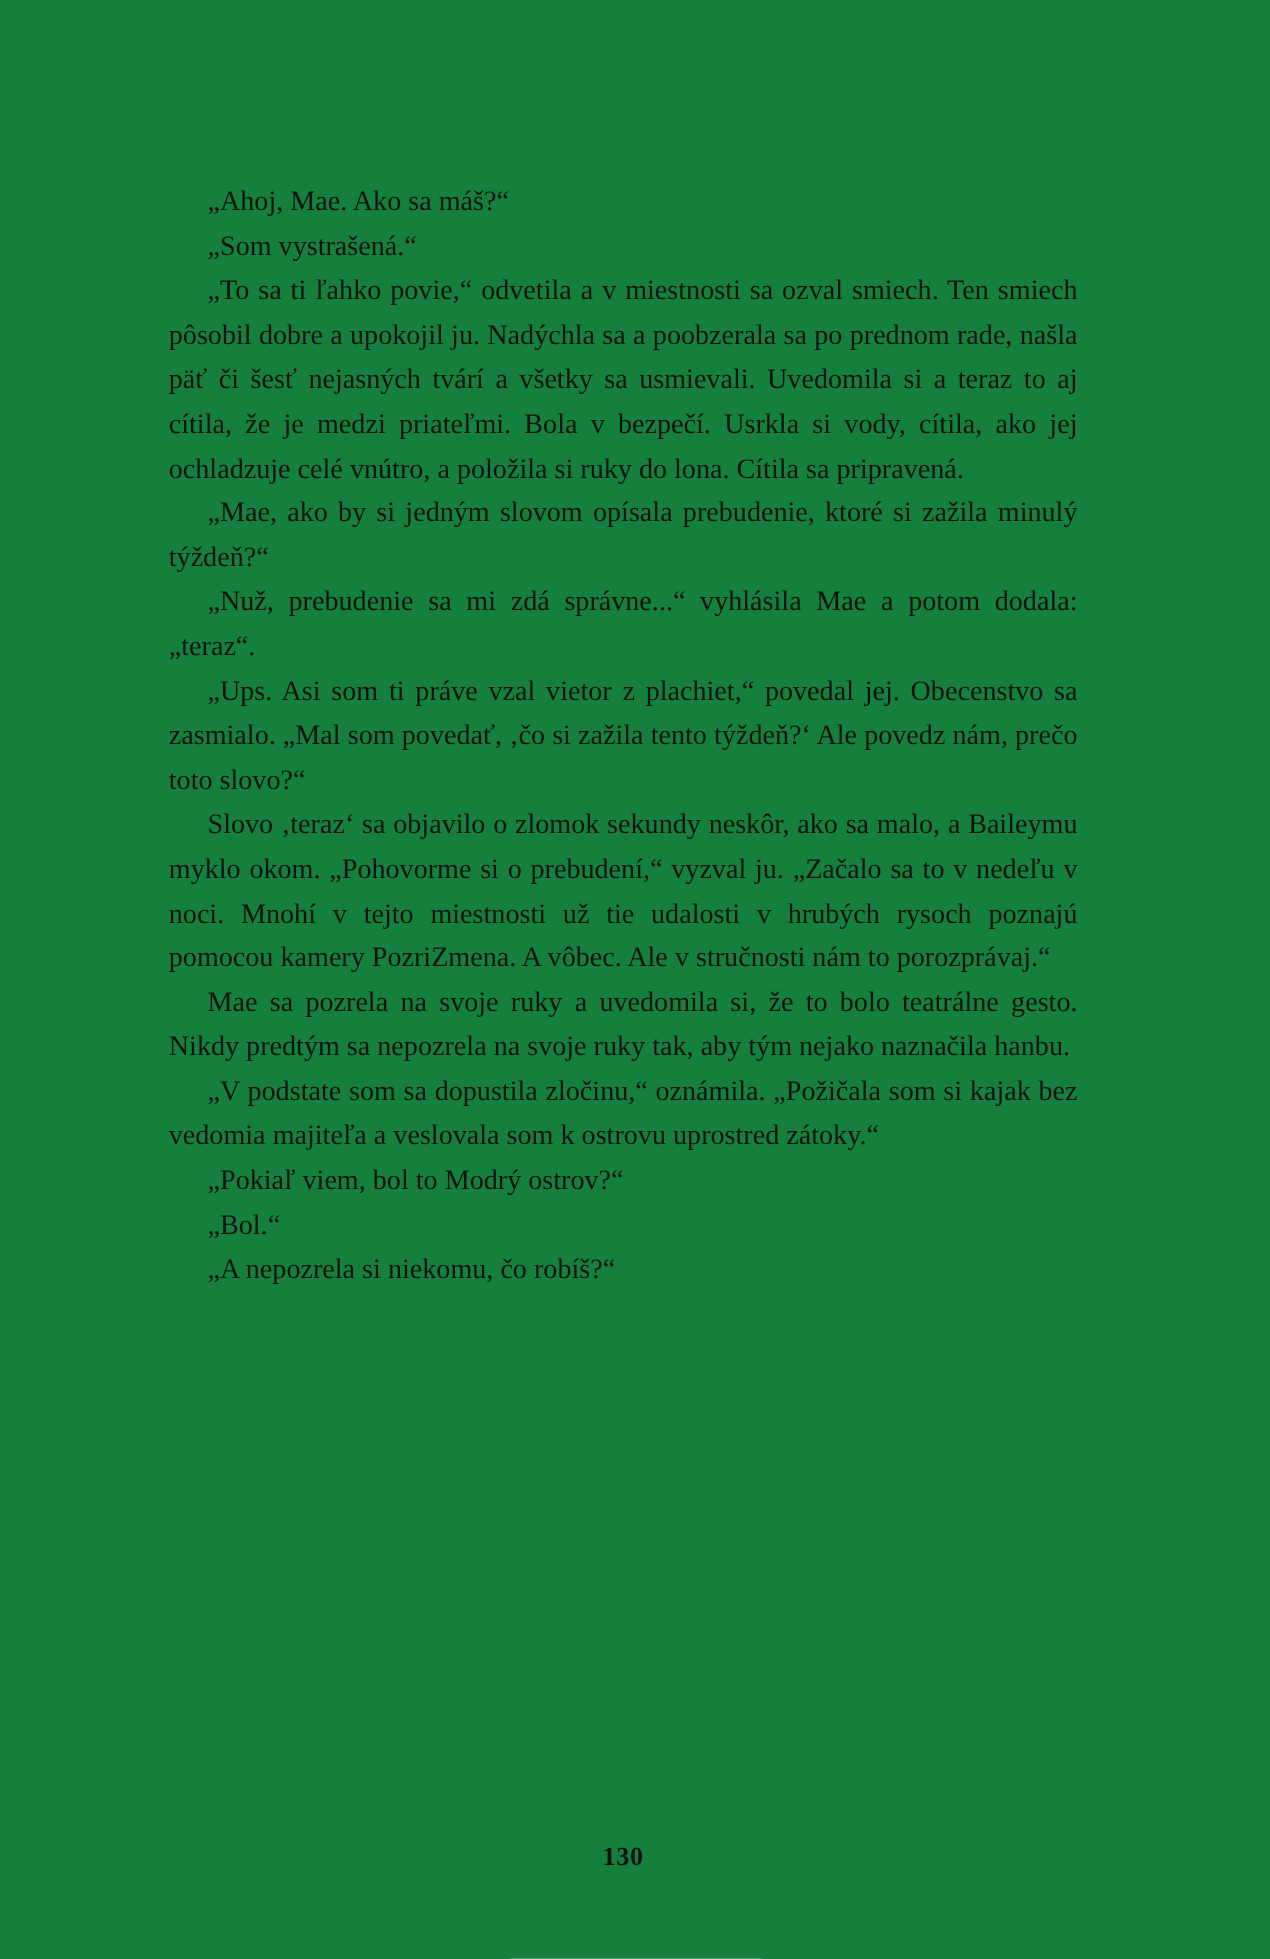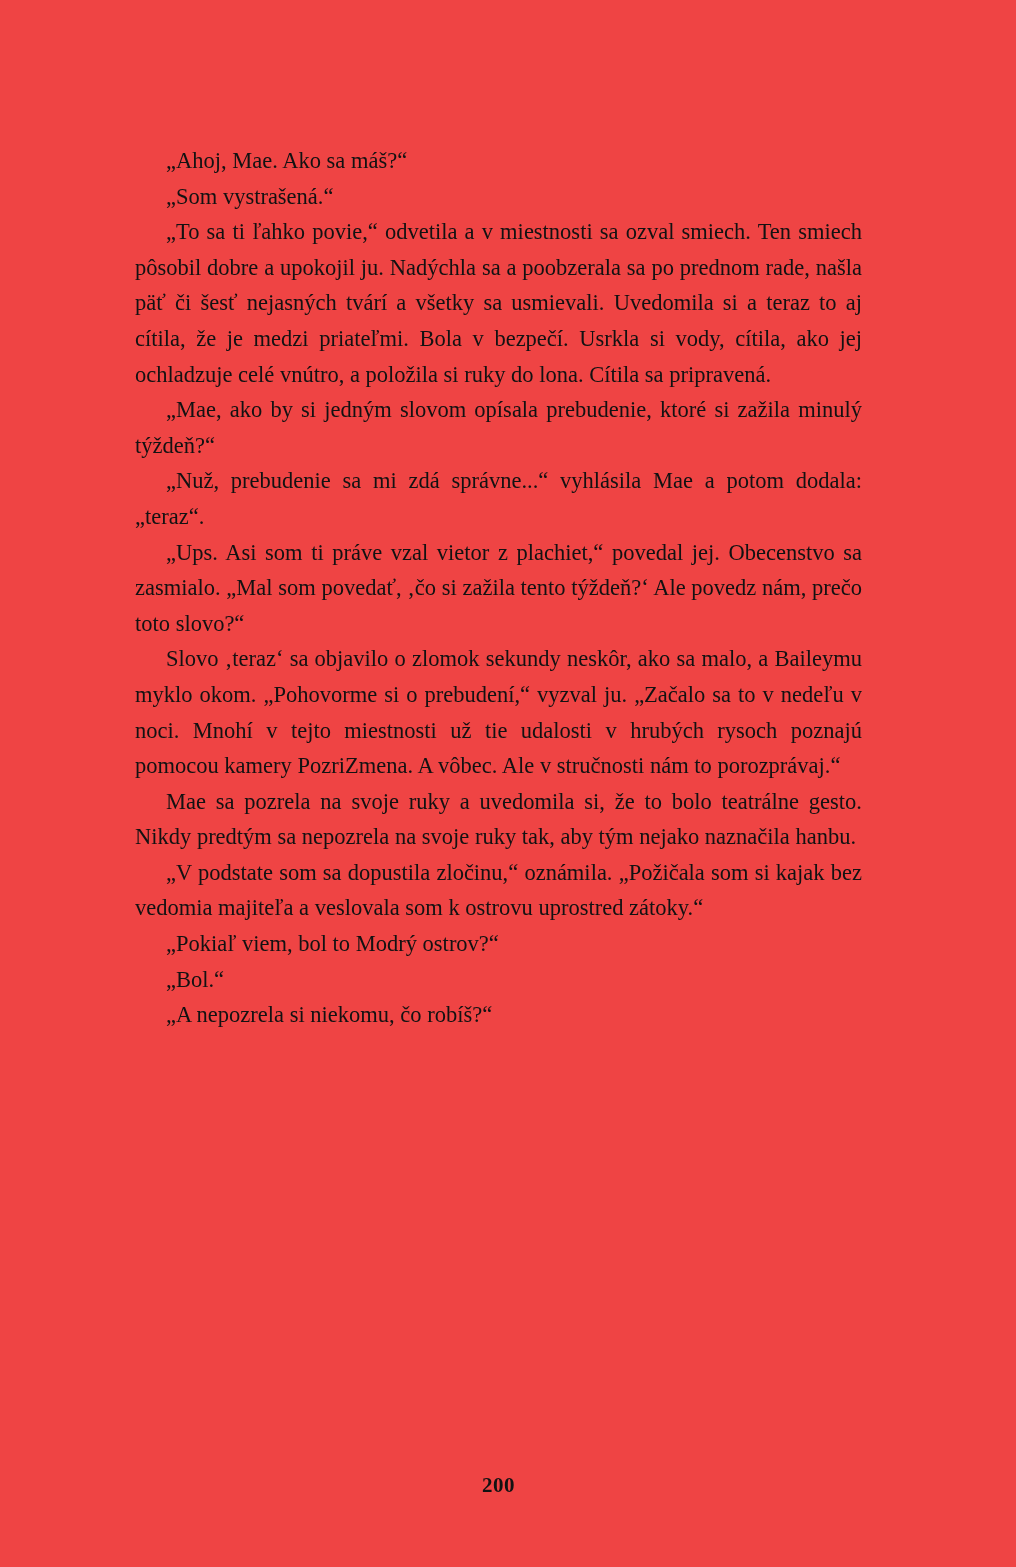--- a/index.html
+++ b/index.html
@@ -12,21 +12,21 @@
       width: 1016px;
       height: 1567px;
       position: relative;
       font-family: "Liberation Serif", "DejaVu Serif", serif;
       color: #121212;
       overflow: hidden;
     }
     .page {
       position: absolute;
       inset: 0;
-      background: #ef4444;
+      background: #15803d;
     }
     .text-block {
       position: absolute;
       left: 135px;
       top: 143px;
       width: 727px;
       font-size: 22.5px;
       line-height: 35.6px;
       text-align: justify;
       text-justify: inter-word;
@@ -58,14 +58,14 @@
     <p>„Mae, ako by si jedným slovom opísala prebudenie, ktoré si zažila minulý týždeň?“</p>
     <p>„Nuž, prebudenie sa mi zdá správne...“ vyhlásila Mae a potom dodala: „teraz“.</p>
     <p>„Ups. Asi som ti práve vzal vietor z plachiet,“ povedal jej. Obecenstvo sa zasmialo. „Mal som povedať, ‚čo si zažila tento týždeň?‘ Ale povedz nám, prečo toto slovo?“</p>
     <p>Slovo ‚teraz‘ sa objavilo o zlomok sekundy neskôr, ako sa malo, a Baileymu myklo okom. „Pohovorme si o prebudení,“ vyzval ju. „Začalo sa to v nedeľu v noci. Mnohí v tejto miestnosti už tie udalosti v hrubých rysoch poznajú pomocou kamery PozriZmena. A vôbec. Ale v stručnosti nám to porozprávaj.“</p>
     <p>Mae sa pozrela na svoje ruky a uvedomila si, že to bolo teatrálne gesto. Nikdy predtým sa nepozrela na svoje ruky tak, aby tým nejako naznačila hanbu.</p>
     <p>„V podstate som sa dopustila zločinu,“ oznámila. „Požičala som si kajak bez vedomia majiteľa a veslovala som k ostrovu uprostred zátoky.“</p>
     <p>„Pokiaľ viem, bol to Modrý ostrov?“</p>
     <p>„Bol.“</p>
     <p>„A nepozrela si niekomu, čo robíš?“</p>
   </main>
-  <div class="page-number">200</div>
+  <div class="page-number">130</div>
 </div>
 
 </body></html>

